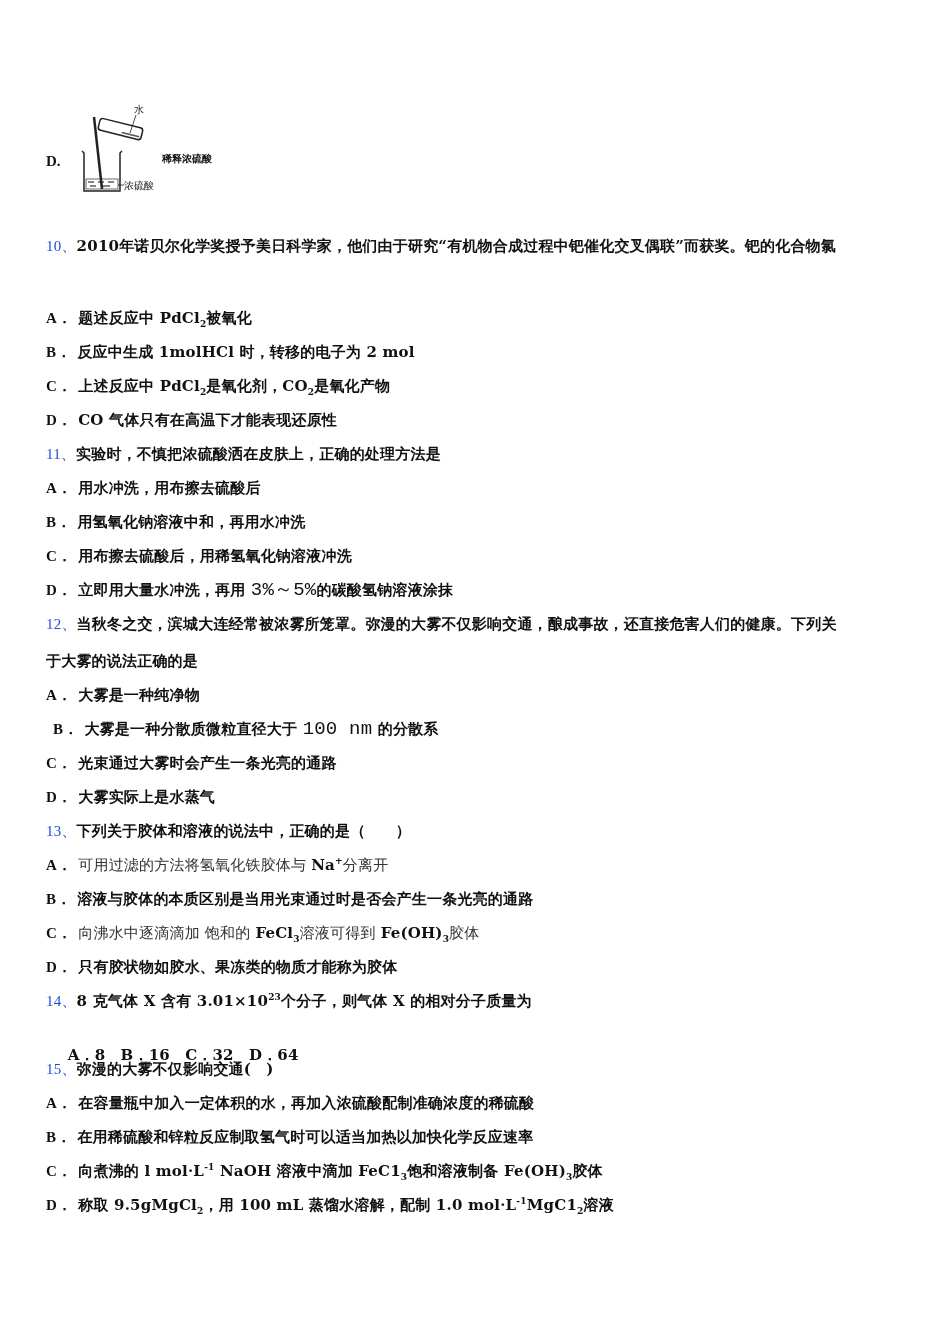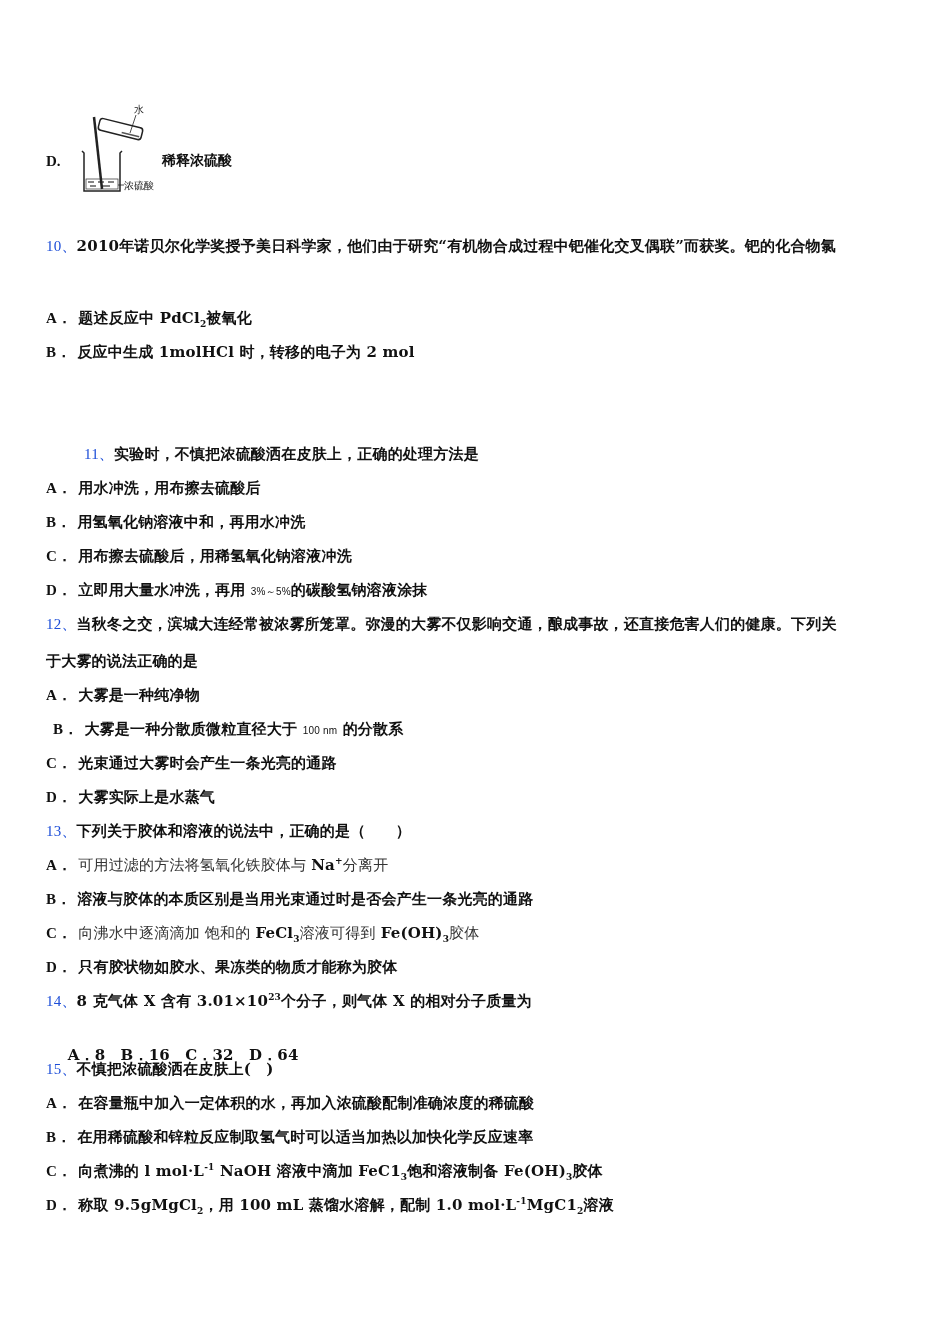--- a/index.html
+++ b/index.html
@@ -52,36 +52,36 @@
       position: absolute;
       left: 78px;
       top: 103px;
       width: 90px;
       height: 92px;
     }
     .fig-caption {
       position: absolute;
       left: 162px;
       top: 152px;
-      font-size: 14px;
+      font-size: 10px;
       font-weight: bold;
       white-space: nowrap;
     }
     .fig-label {
       position: absolute;
       left: 46px;
       top: 153px;
       font-family: "Liberation Serif", serif;
       font-weight: bold;
       font-size: 15px;
     }
     .mono {
-      font-family: Liberation Sans, sans-serif;
+      font-family: Liberation Mono, monospace;
       font-weight: normal;
-      font-size: 10px;
+      font-size: 19px;
     }
   </style>
 </head>
 <body>
 
 <div class="page">
 
   <span class="fig-label">D.</span>
   <div class="figure">
     <svg width="90" height="92" viewBox="0 0 90 92">
@@ -113,22 +113,28 @@
 
   <div class="line" style="top:236px;">
     <span class="qnum">10、</span><span>2010年诺贝尔化学奖授予美日科学家，他们由于研究“有机物合成过程中钯催化交叉偶联”而获奖。钯的化合物氯</span>
   </div>
   <div class="line" style="top:308px;">
     <span class="opt-label">A．</span><span>题述反应中 PdCl</span><sub>2</sub><span>被氧化</span>
   </div>
   <div class="line" style="top:342px;">
     <span class="opt-label">B．</span><span>反应中生成 1molHCl 时，转移的电子为 2 mol</span>
   </div>
-
-  <div class="line" style="top:444px;margin-left:38px;">
+  <div class="line" style="top:376px;">
+    <span class="opt-label">C．</span><span>上述反应中 PdCl</span><sub>2</sub><span>是氧化剂，CO</span><sub>2</sub><span>是氧化产物</span>
+  </div>
+  <div class="line" style="top:410px;">
+    <span class="opt-label">D．</span><span>CO 气体只有在高温下才能表现还原性</span>
+  </div>
+
+  <div class="line" style="top:444px;">
     <span class="qnum">11、</span><span>实验时，不慎把浓硫酸洒在皮肤上，正确的处理方法是</span>
   </div>
   <div class="line" style="top:478px;">
     <span class="opt-label">A．</span><span>用水冲洗，用布擦去硫酸后</span>
   </div>
   <div class="line" style="top:546px;">
     <span class="opt-label">C．</span><span>用布擦去硫酸后，用稀氢氧化钠溶液冲洗</span>
   </div>
   <div class="line" style="top:512px;">
     <span class="opt-label">B．</span><span>用氢氧化钠溶液中和，再用水冲洗</span>
@@ -173,21 +179,21 @@
   </div>
 
   <div class="line" style="top:991px;">
     <span class="qnum">14、</span><span>8 克气体 X 含有 3.01×10</span><sup>23</sup><span>个分子，则气体 X 的相对分子质量为</span>
   </div>
   <div class="line" style="top:1025px; white-space:pre;">
     <span>A．8　B．16　C．32　D．64</span>
   </div>
 
   <div class="line" style="top:1059px;">
-    <span class="qnum">15、</span><span>不慎把浓硫酸洒在皮肤上(　)</span>
+    <span class="qnum">15、</span><span>弥漫的大雾不仅影响交通(　)</span>
   </div>
   <div class="line" style="top:1093px;">
     <span class="opt-label">A．</span><span>在容量瓶中加入一定体积的水，再加入浓硫酸配制准确浓度的稀硫酸</span>
   </div>
   <div class="line" style="top:1127px;">
     <span class="opt-label">B．</span><span>在用稀硫酸和锌粒反应制取氢气时可以适当加热以加快化学反应速率</span>
   </div>
   <div class="line" style="top:1161px;">
     <span class="opt-label">C．</span><span>向煮沸的 l mol·L</span><sup>-1</sup><span> NaOH 溶液中滴加 FeC1</span><sub>3</sub><span>饱和溶液制备 Fe(OH)</span><sub>3</sub><span>胶体</span>
   </div>

